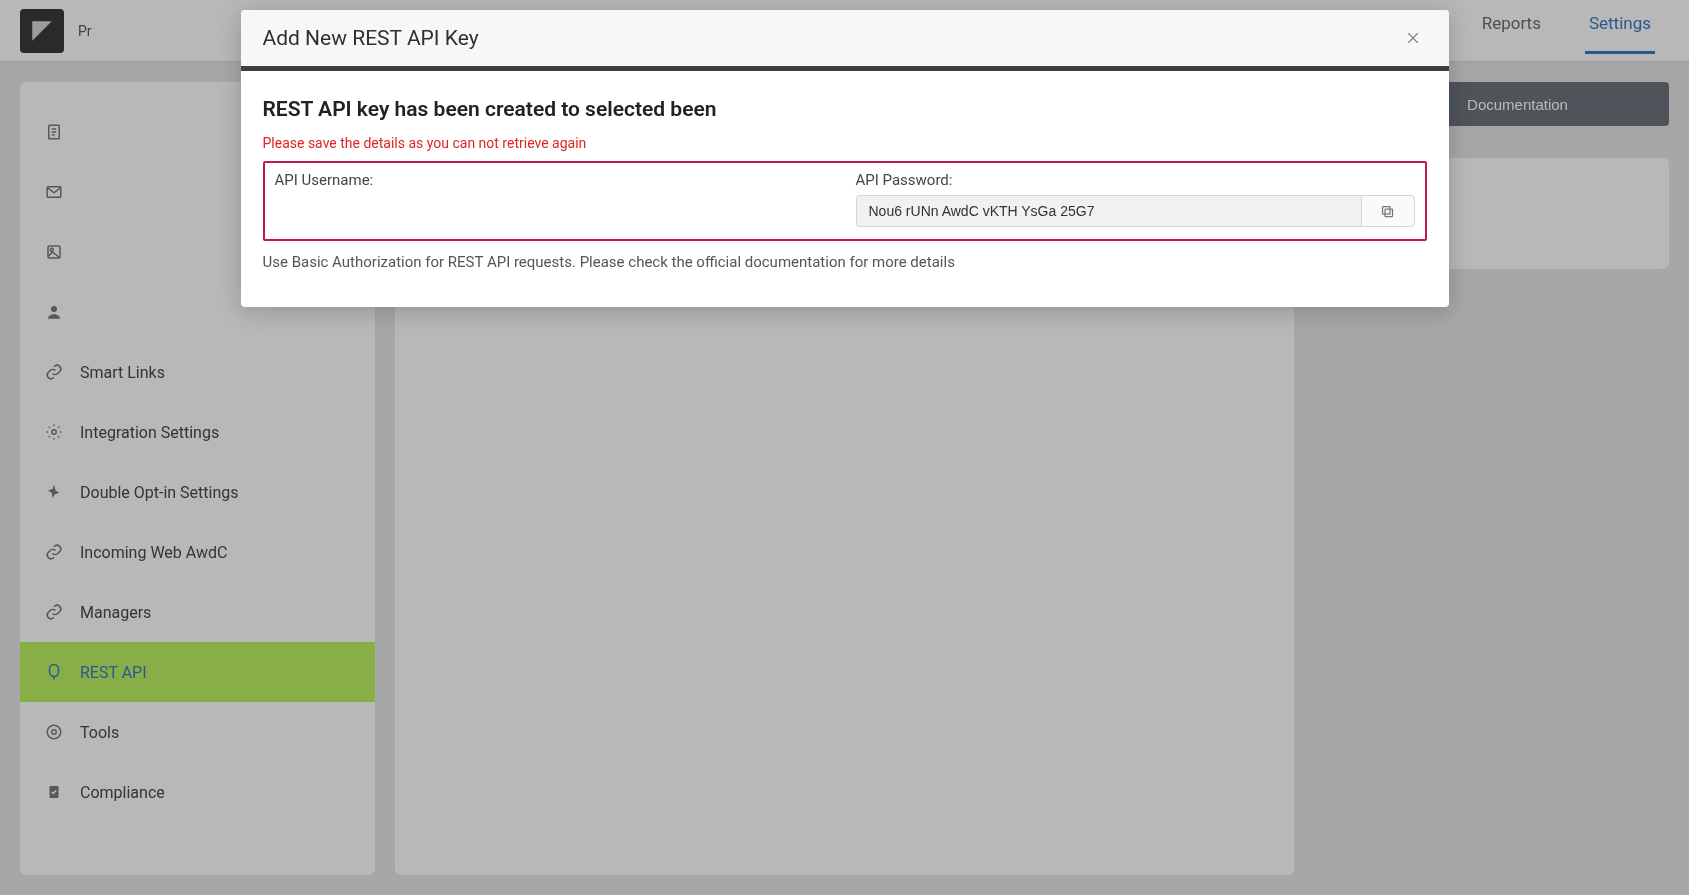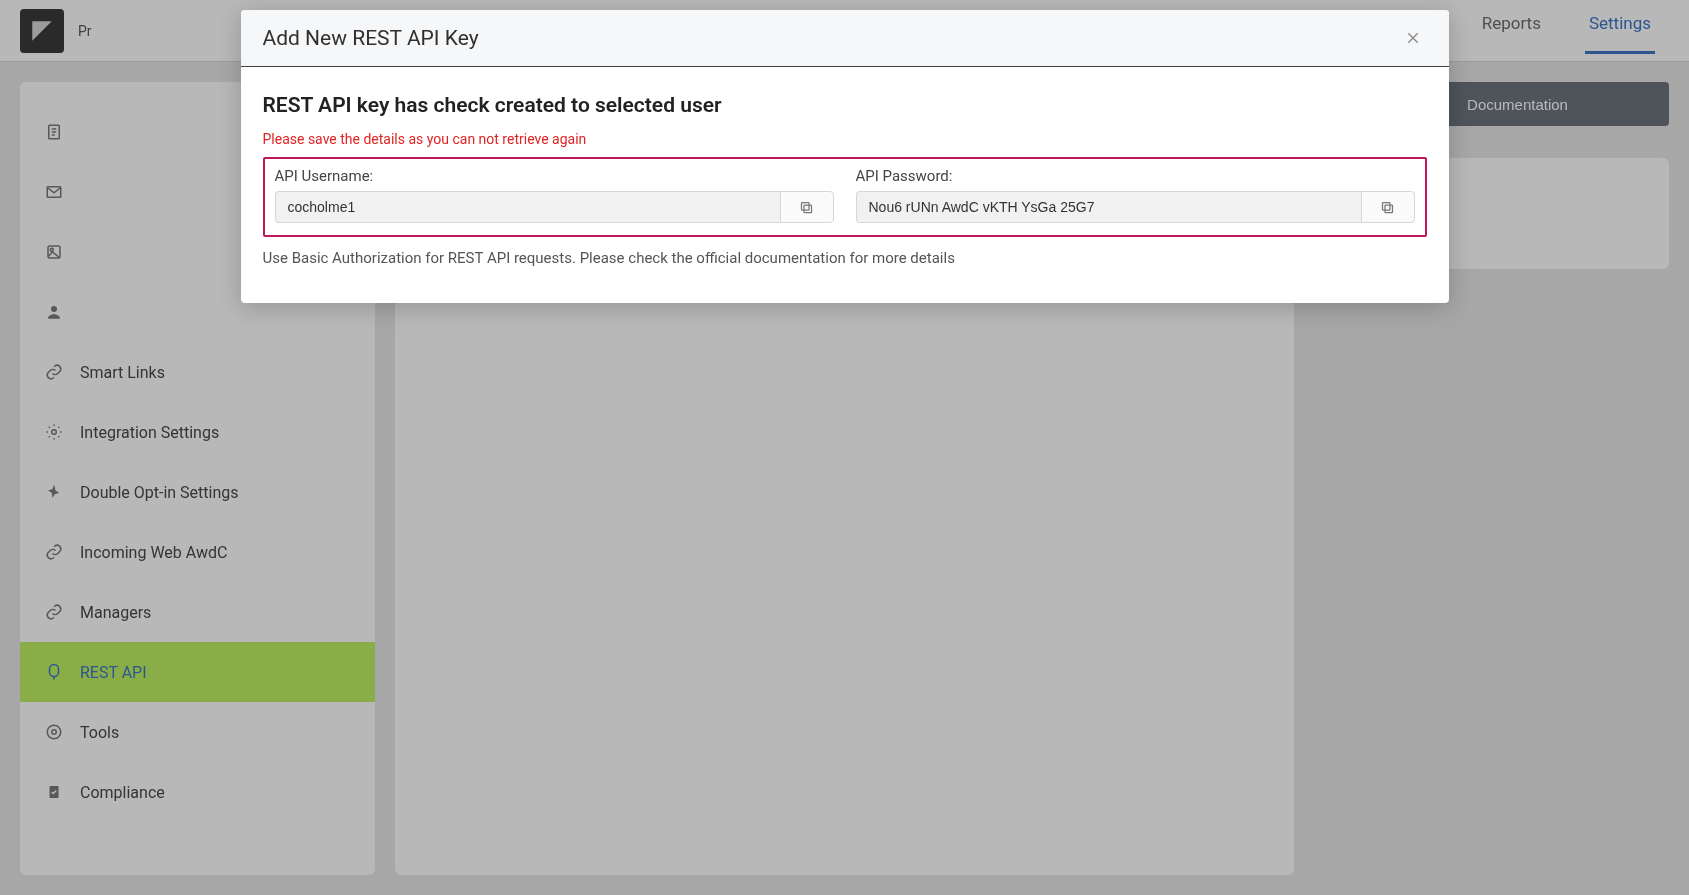--- a/index.html
+++ b/index.html
@@ -103,21 +103,21 @@
   .modal {
     width: 1208px;
     background: #fff;
     margin-top: 10px;
     border-radius: 4px;
     box-shadow: 0 4px 24px rgba(0,0,0,0.2);
   }
   .modal-header {
     display: flex; align-items: center;
     padding: 14px 22px;
-    border-bottom: 1px solid #404040;
+    border-bottom: 5px solid #404040;
     background: #f6f7f8;
     border-radius: 4px 4px 0 0;
   }
   .modal-title { font-size: 21px; color: #303030; }
   .modal-close {
     margin-left: auto;
     width: 28px; height: 28px;
     display:flex;align-items:center;justify-content:center;
     cursor: pointer; color: #888;
   }
@@ -307,35 +307,26 @@
     <div class="modal-header">
       <div class="modal-title">Add New REST API Key</div>
       <div class="modal-close">
         <svg viewBox="0 0 24 24" width="16" height="16" stroke="#888" stroke-width="2" fill="none">
             <line x1="5" y1="5" x2="19" y2="19"></line>
             <line x1="19" y1="5" x2="5" y2="19"></line>
           </svg>
       </div>
     </div>
     <div class="modal-body">
-      <div class="subtitle">REST API key has check created to selected user</div>
+      <div class="subtitle">REST API key has been created to selected been</div>
       <div class="warn-text">Please save the details as you can not retrieve again</div>
 
       <div class="highlight-box">
         <div class="field-group">
           <div class="field-label">API Username:</div>
-          <div class="input-wrap">
-            <input class="ro-input" readonly="" value="cocholme1" style="">
-            <button class="copy-btn">
-              <svg viewBox="0 0 24 24" stroke="#777" stroke-width="2" fill="none">
-                  <rect x="8" y="8" width="12" height="12" rx="1"></rect>
-                  <rect x="4" y="4" width="12" height="12" rx="1"></rect>
-                </svg>
-            </button>
-          </div>
         </div>
         <div class="field-group">
           <div class="field-label">API Password:</div>
           <div class="input-wrap">
             <input class="ro-input" readonly="" value="Nou6 rUNn AwdC vKTH YsGa 25G7" style="">
             <button class="copy-btn">
               <svg viewBox="0 0 24 24" stroke="#777" stroke-width="2" fill="none">
                   <rect x="8" y="8" width="12" height="12" rx="1"></rect>
                   <rect x="4" y="4" width="12" height="12" rx="1"></rect>
                 </svg>

